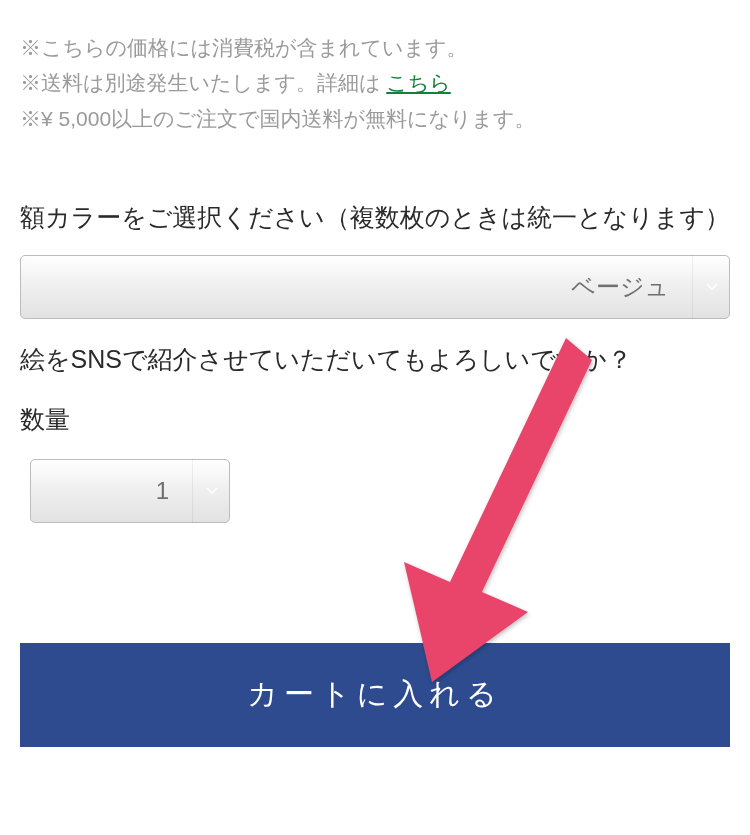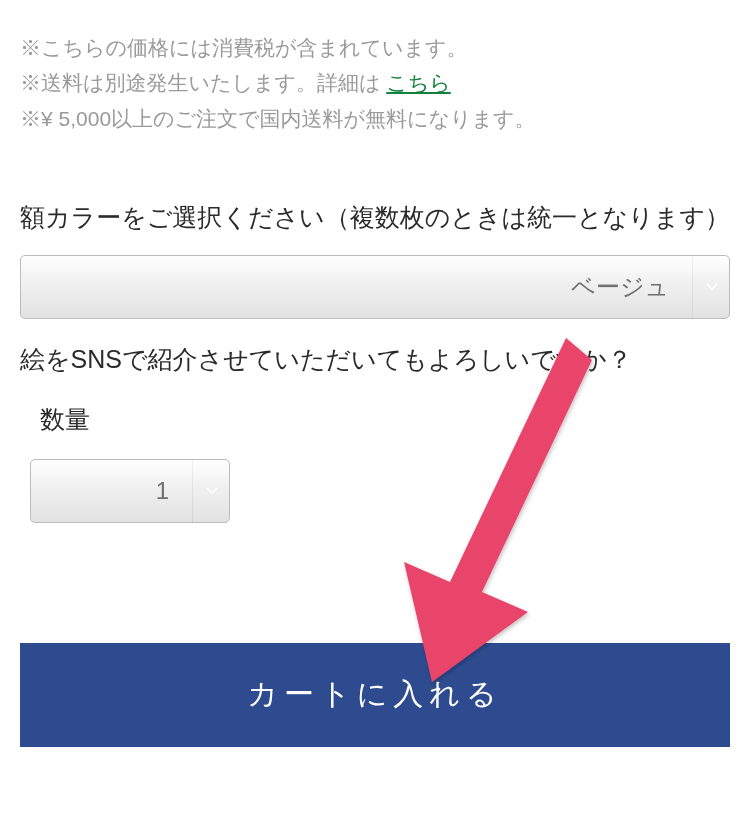--- a/index.html
+++ b/index.html
@@ -75,21 +75,20 @@
     }
     .select-arrow svg {
       width: 12px;
       height: 8px;
     }
     .qty-group {
       margin-bottom: 120px;
     }
     .qty-group .label {
       margin-bottom: 20px;
-      margin-left: 20px;
     }
     .qty-select-wrapper {
       margin-left: 10px;
     }
     .qty-select {
       padding-left: 22px;
     }
     .cart-button {
       width: 100%;
       height: 104px;

